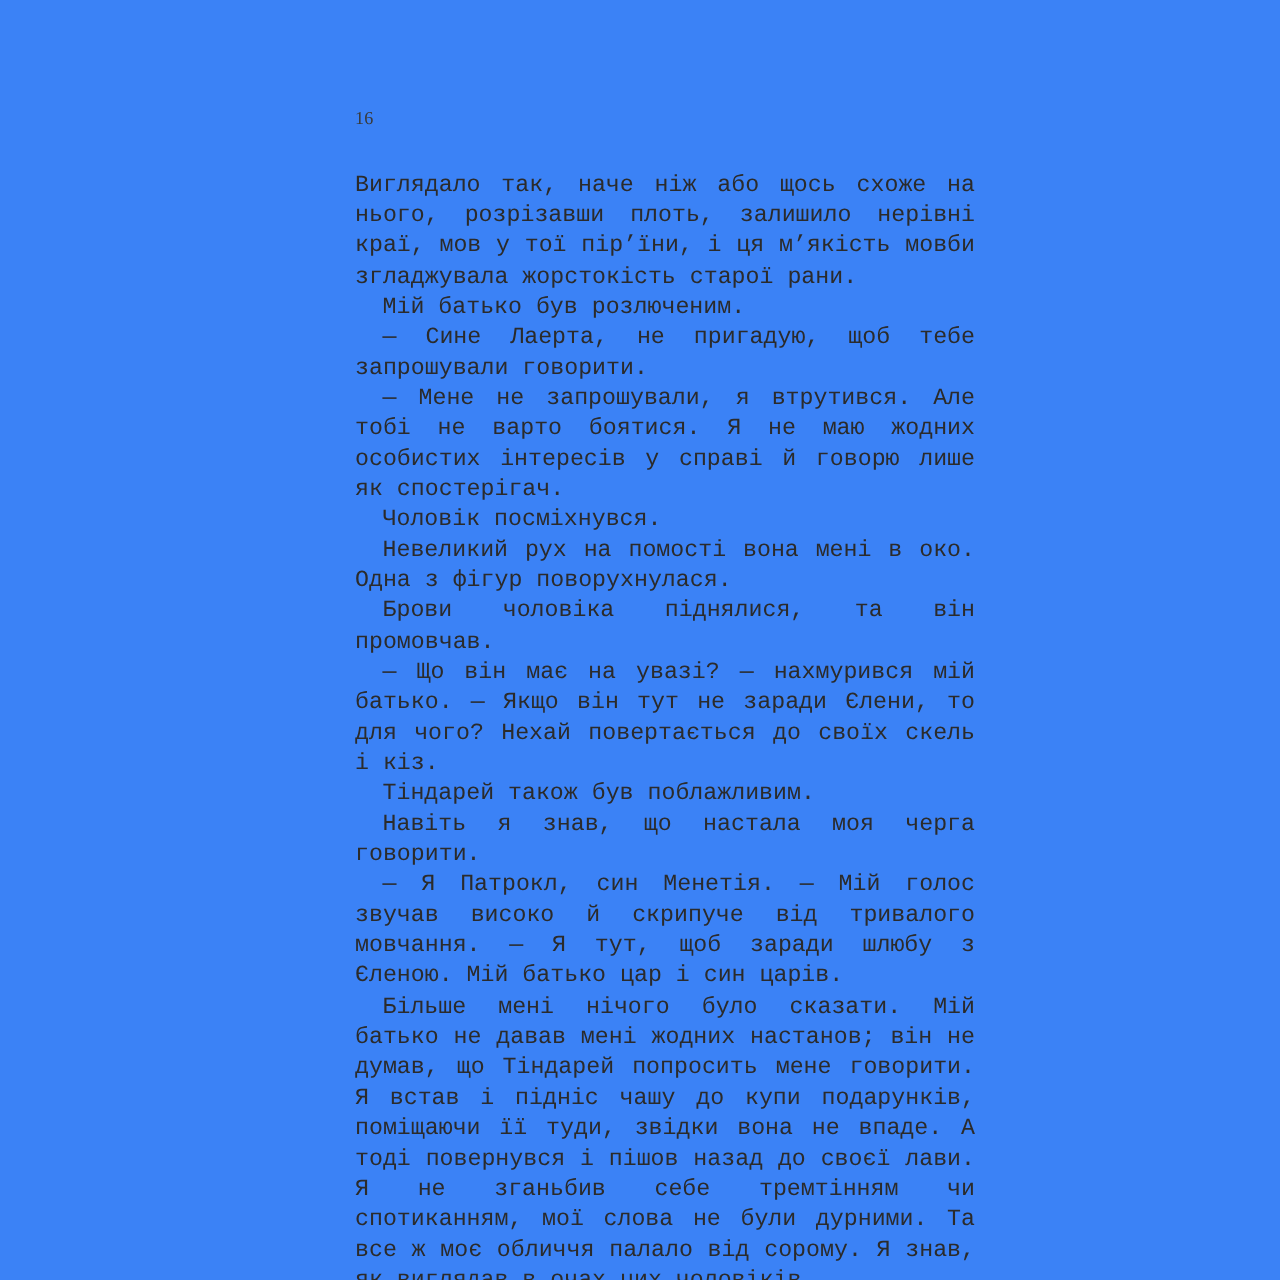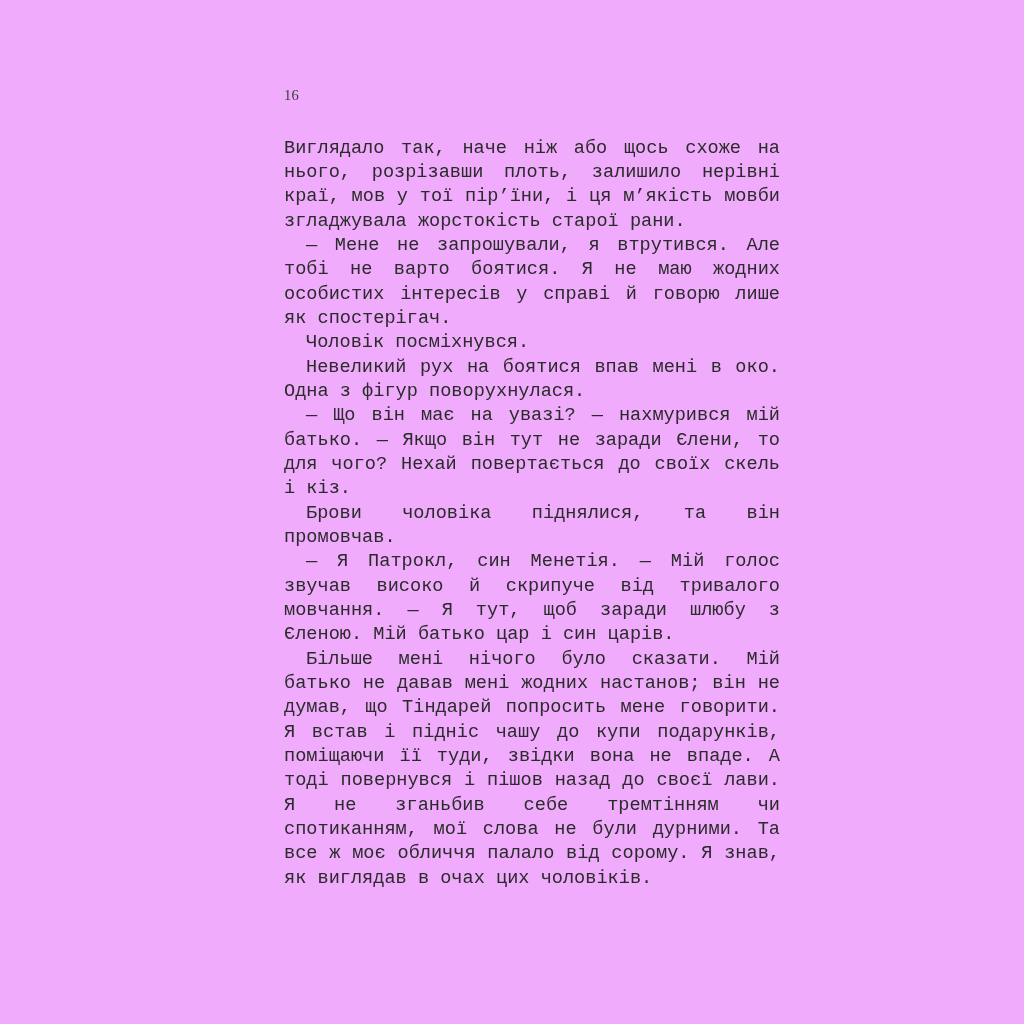--- a/index.html
+++ b/index.html
@@ -12,21 +12,21 @@
     width: 1024px;
     height: 1024px;
     font-family: "Liberation Serif", "DejaVu Serif", serif;
     color: #2b2b2b;
     overflow: hidden;
   }
   .page {
     position: relative;
     width: 1024px;
     height: 1024px;
-    background: #f0abfc;
+    background: #3b82f6;
     box-sizing: border-box;
     padding-left: 16px;
   }
   .text-block {
     position: absolute;
     left: 284px;
     top: 88px;
     width: 496px;
   }
   .folio {
@@ -59,22 +59,26 @@
   }
 </style>
 </head>
 <body>
 
 <div class="page">
   <div class="text-block">
     <div class="folio">16</div>
     <div class="body-copy">
       <p class="no-indent">Виглядало так, наче ніж або щось схоже на нього, розрізавши плоть, залишило нерівні краї, мов у тої пір’їни, і ця м’якість мовби згладжувала жорстокість старої рани.</p>
+      <p>Мій батько був розлюченим.</p>
+      <p>— Сине Лаерта, не пригадую, щоб тебе запрошували говорити.</p>
       <p>— Мене не запрошували, я втрутився. Але тобі не варто боятися. Я не маю жодних особистих інтересів у справі й говорю лише як спостерігач.</p>
       <p>Чоловік посміхнувся.</p>
-      <p>Невеликий рух на боятися впав мені в око. Одна з фігур поворухнулася.</p>
+      <p>Невеликий рух на помості вона мені в око. Одна з фігур поворухнулася.</p>
+      <p>Брови чоловіка піднялися, та він промовчав.</p>
       <p>— Що він має на увазі? — нахмурився мій батько. — Якщо він тут не заради Єлени, то для чого? Нехай повертається до своїх скель і кіз.</p>
-      <p>Брови чоловіка піднялися, та він промовчав.</p>
+      <p>Тіндарей також був поблажливим.</p>
+      <p>Навіть я знав, що настала моя черга говорити.</p>
       <p>— Я Патрокл, син Менетія. — Мій голос звучав високо й скрипуче від тривалого мовчання. — Я тут, щоб заради шлюбу з Єленою. Мій батько цар і син царів.</p>
       <p>Більше мені нічого було сказати. Мій батько не давав мені жодних настанов; він не думав, що Тіндарей попросить мене говорити. Я встав і підніс чашу до купи подарунків, поміщаючи її туди, звідки вона не впаде. А тоді повернувся і пішов назад до своєї лави. Я не зганьбив себе тремтінням чи спотиканням, мої слова не були дурними. Та все ж моє обличчя палало від сорому. Я знав, як виглядав в очах цих чоловіків.</p>
     </div>
   </div>
 </div>
 
 </body></html>

